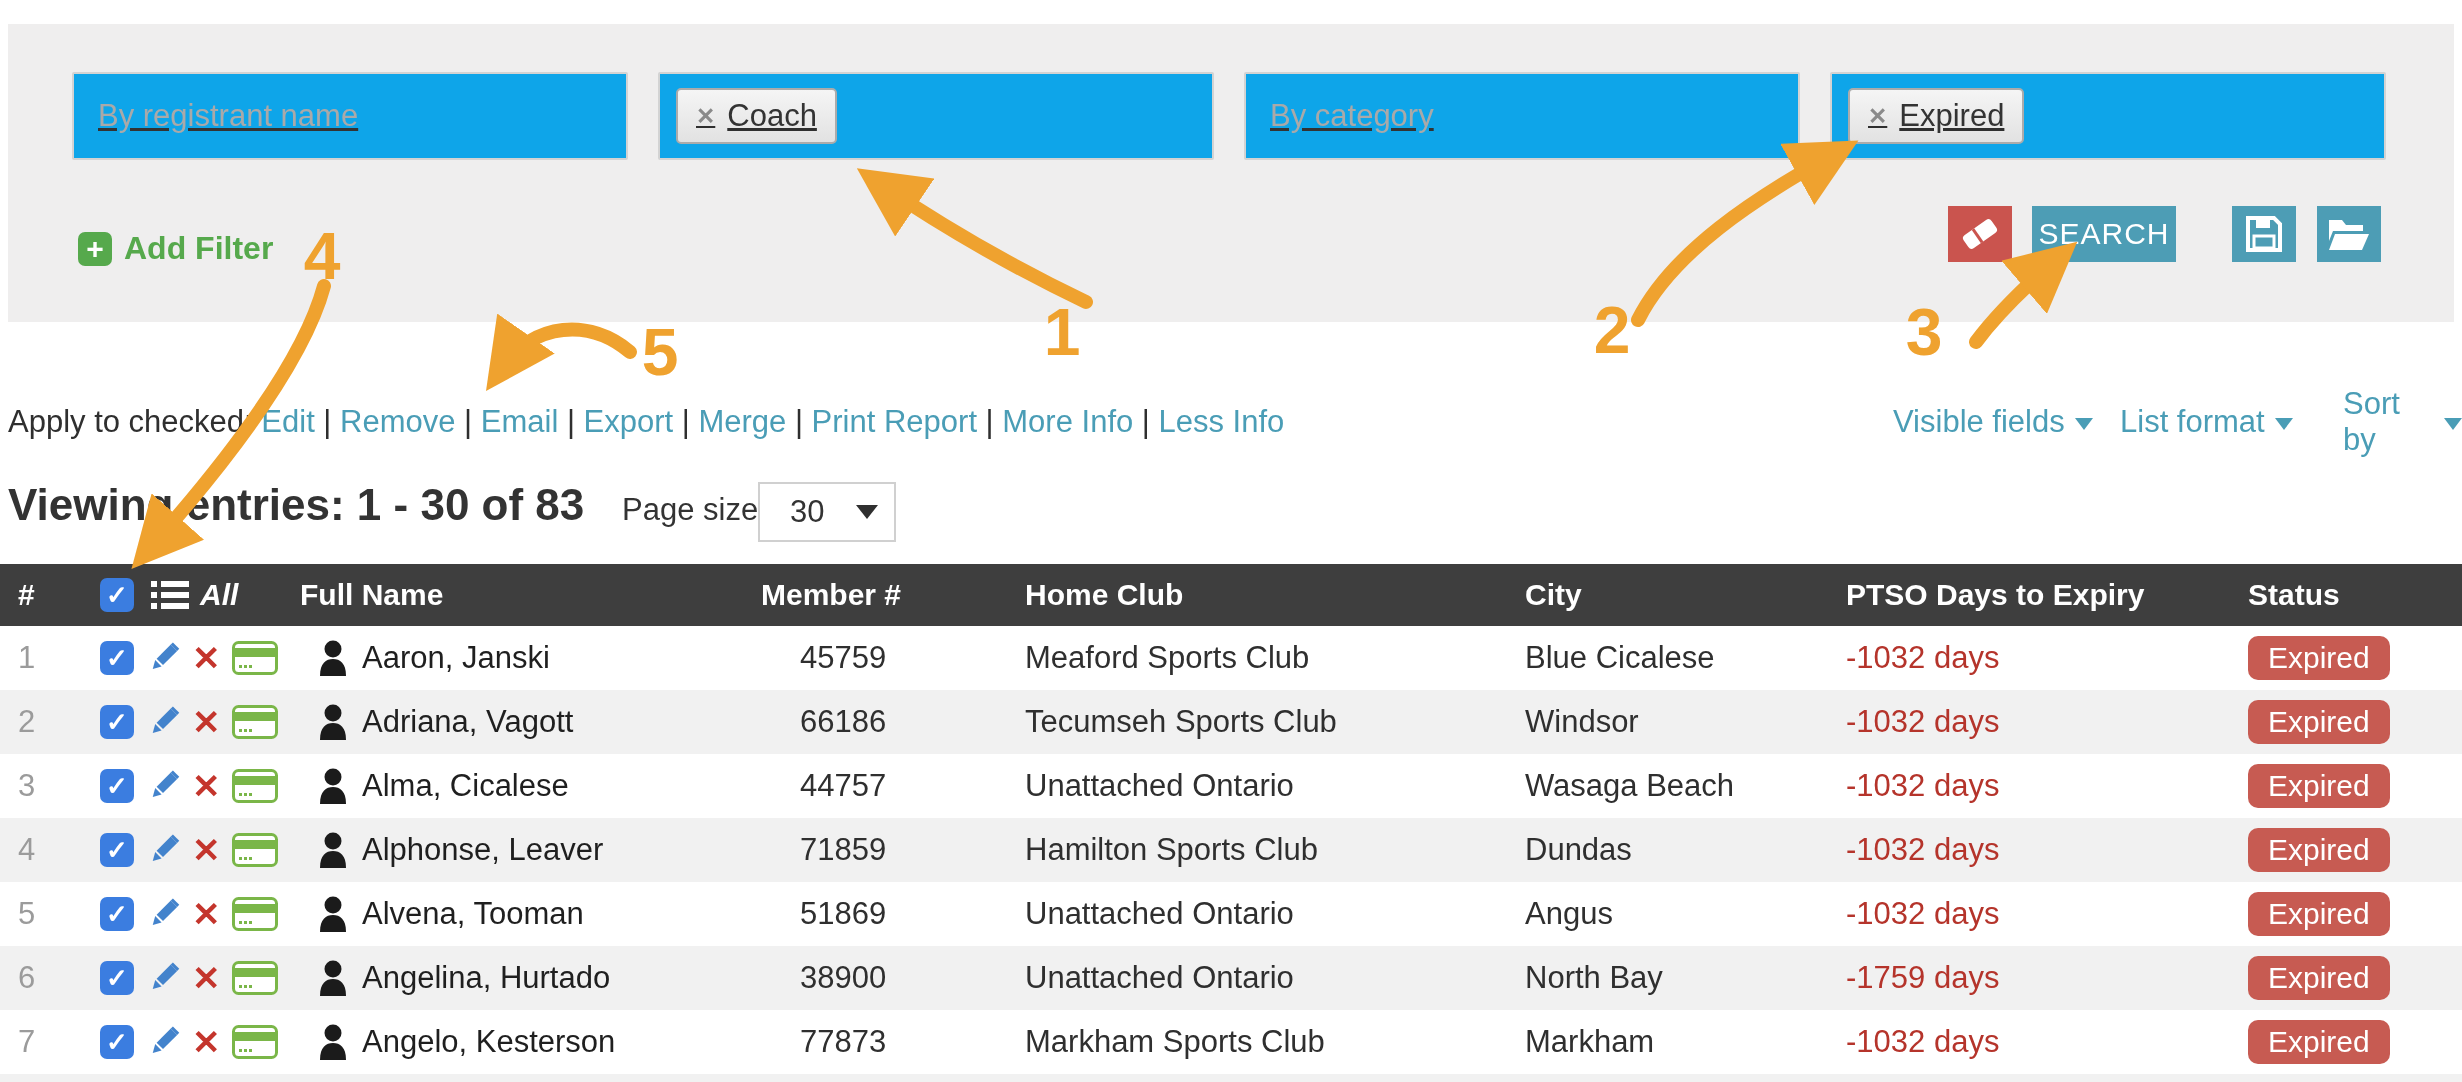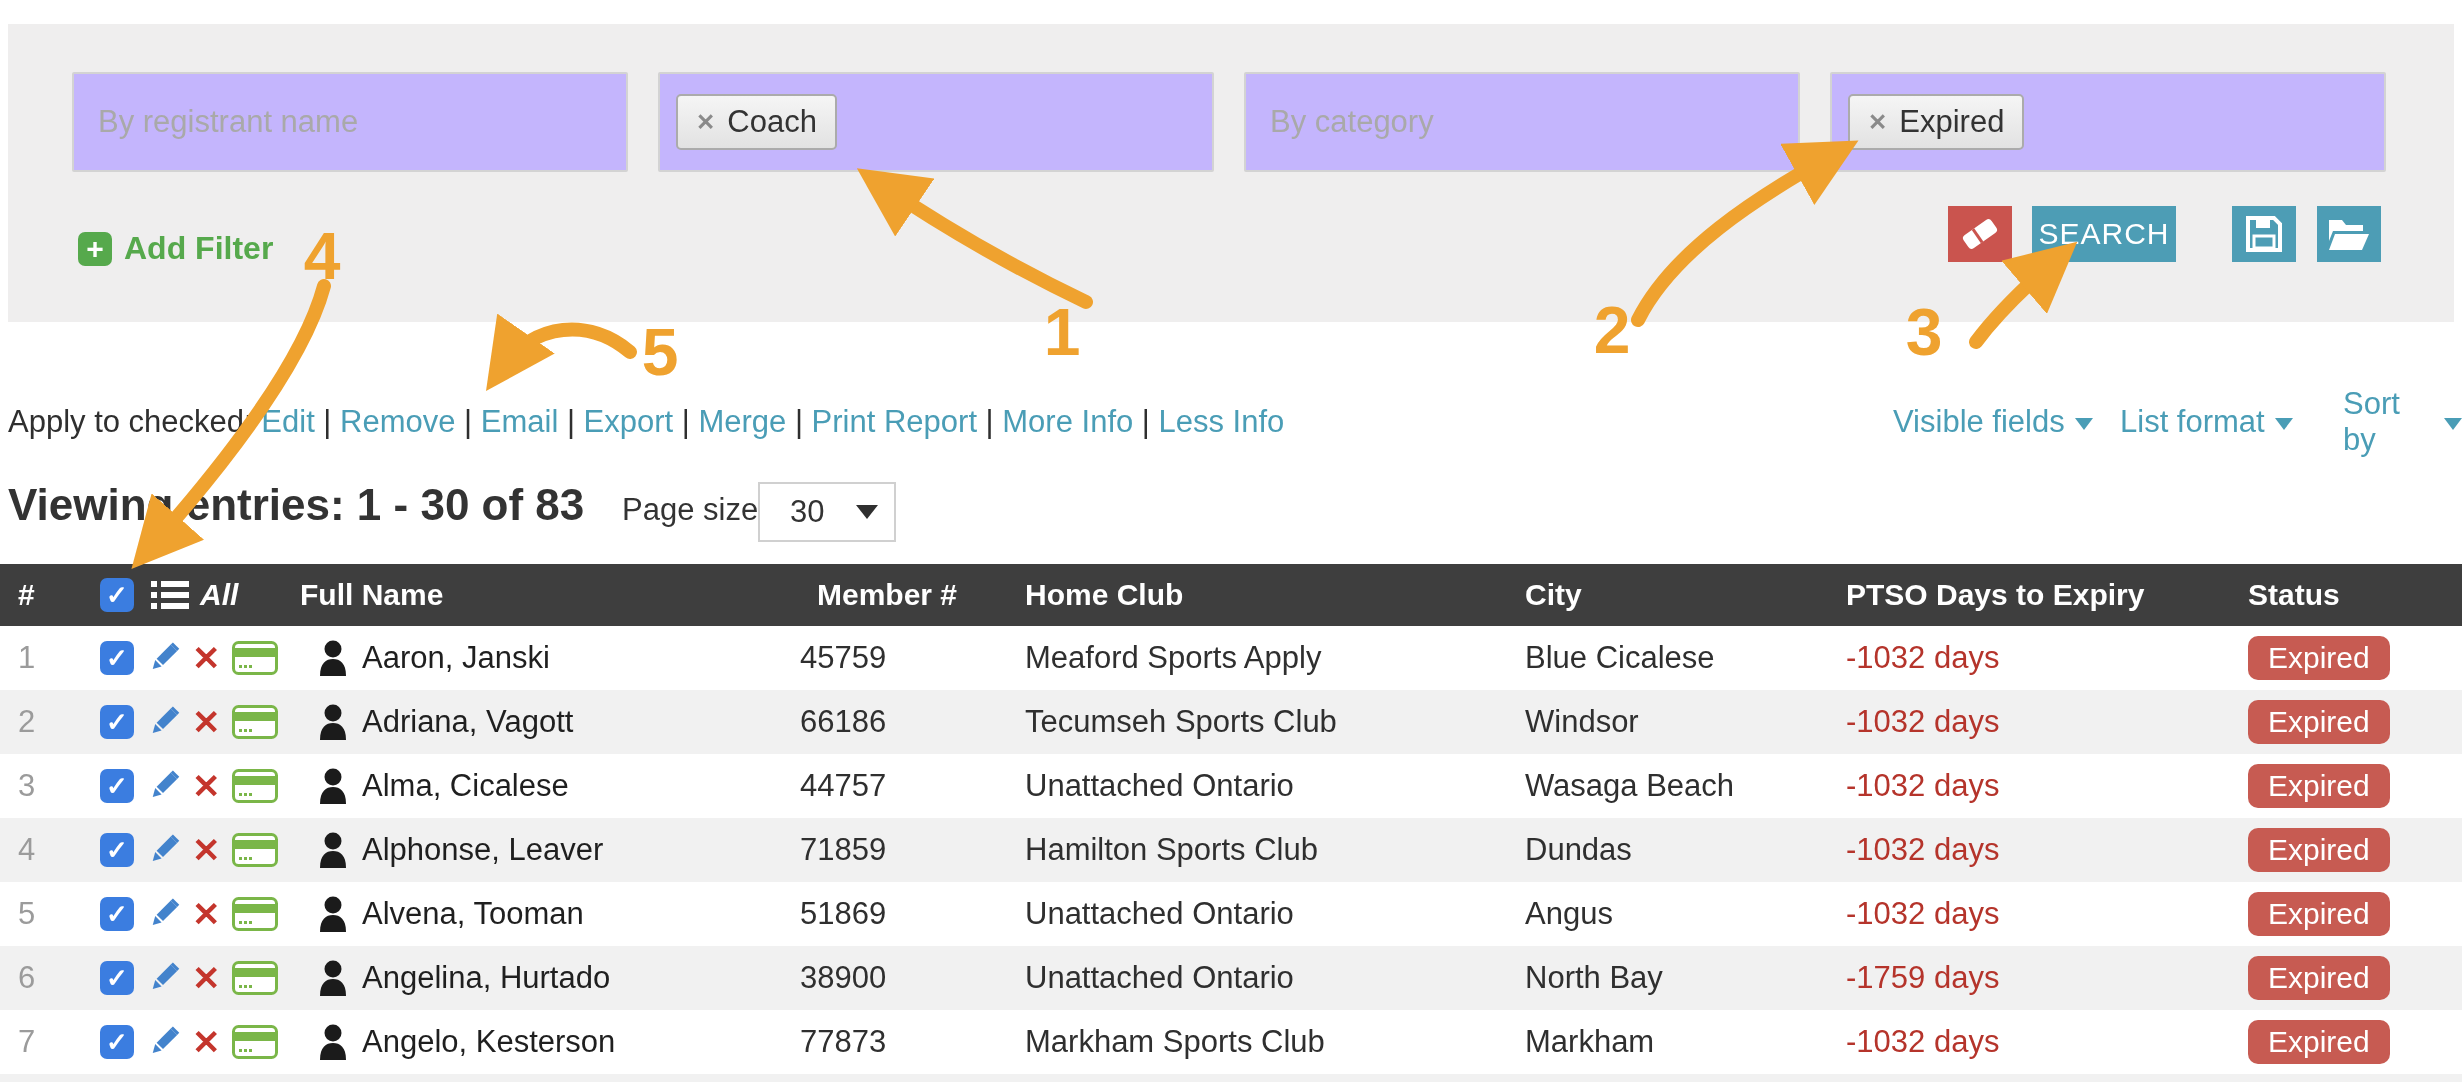--- a/index.html
+++ b/index.html
@@ -2,22 +2,22 @@
 <html><head>
 <meta charset="utf-8">
 <style>
   * { margin:0; padding:0; box-sizing:border-box; }
   html,body { width:2462px; height:1082px; background:#fff; overflow:hidden;
     font-family:"Liberation Sans", sans-serif; color:#2f2f2f; }
   .abs { position:absolute; }
 
   
   .panel { left:8px; top:24px; width:2446px; height:298px; background:#efeeee; }
-  .finput { position:absolute; top:48px; height:100px; width:556px; background:#c4b5fd;
-    border:2px solid #d3d3d3; border-radius:2px; display:flex; align-items:center; }
+  .finput { position:absolute; top:48px; height:88px; width:556px; background:#0ea5e9;
+    border:2px solid #d3d3d3; border-radius:2px; display:flex; align-items:center;text-decoration:underline; }
   input.finput { padding-left:24px; font-size:31px; color:#333;
     font-family:"Liberation Sans", sans-serif; }
   input.finput::placeholder { color:#a9a9a9; opacity:1; }
   .fi-1 { left:64px; } .fi-2 { left:650px; } .fi-3 { left:1236px; } .fi-4 { left:1822px; }
   .chip { display:inline-flex; align-items:center; margin-left:16px; padding:8px 18px;
     background:linear-gradient(#f5f5f5,#e2e2e2); border:2px solid #ababab; border-radius:5px;
     font-size:31px; color:#333; }
   .chip .x { font-size:23px; font-weight:700; color:#8a8a8a; margin-right:12px; }
   .addfilter { left:70px; top:206px; display:flex; align-items:center; gap:12px;
     color:#56a94c; font-size:32px; font-weight:600; cursor:pointer; }
@@ -49,21 +49,21 @@
     font-size:31px; color:#333; }
   .pageselect .val { margin-left:30px; }
   .pageselect .scaret { width:0; height:0; border-left:11px solid transparent;
     border-right:11px solid transparent; border-top:14px solid #2f2f2f; margin-left:32px; }
 
   
   .thead { left:0; top:564px; width:2462px; height:62px; background:#3e3e3e; color:#fff; }
   .thead .hc { position:absolute; top:0; height:62px; display:flex; align-items:center;
     font-size:30px; font-weight:600; }
   .h-num{left:18px;} .h-cb{left:100px;} .h-list{left:150px;} .h-all{left:200px;font-style:italic;}
-  .h-name{left:300px;} .h-member{left:817px;} .h-club{left:1025px;}
+  .h-name{left:300px;} .h-member{left:761px;} .h-club{left:1025px;}
   .h-city{left:1525px;} .h-days{left:1846px;} .h-status{left:2248px;}
 
   .tbody { left:0; top:626px; width:2462px; height:456px; }
   .trow { position:absolute; left:0; width:2462px; height:64px; background:#fff; }
   .trow.alt { background:#f1f1f1; }
   .trow .tc { position:absolute; top:0; height:64px; display:flex; align-items:center; font-size:31px; }
   .c-num{left:18px; color:#9b9b9b; font-size:30px;}
   .c-controls{left:100px; gap:11px;}
   .c-name{left:318px; gap:14px; color:#1f1f1f;}
   .c-member{left:800px;} .c-club{left:1025px;} .c-city{left:1525px;}
@@ -204,21 +204,21 @@
       </svg>
     </div>
     <div class="tc c-name">
       <svg width="30" height="36" viewBox="0 0 30 36">
         <circle cx="15" cy="9" r="8.5" fill="#1b1b1b"></circle>
         <path d="M2 36 C2 23 8 19 15 19 C22 19 28 23 28 36 Z" fill="#1b1b1b"></path>
       </svg>
       <span>Aaron, Janski</span>
     </div>
     <div class="tc c-member">45759</div>
-    <div class="tc c-club">Meaford Sports Apply</div>
+    <div class="tc c-club">Meaford Sports Club</div>
     <div class="tc c-city">Blue Cicalese</div>
     <div class="tc c-days">-1032 days</div>
     <div class="tc c-status">
       <span class="badge">Expired</span>
     </div>
   </div>
     <div class="trow alt" style="top: 64px;">
     <div class="tc c-num">2</div>
     <div class="tc c-controls">
       <span class="cb">✓</span>

